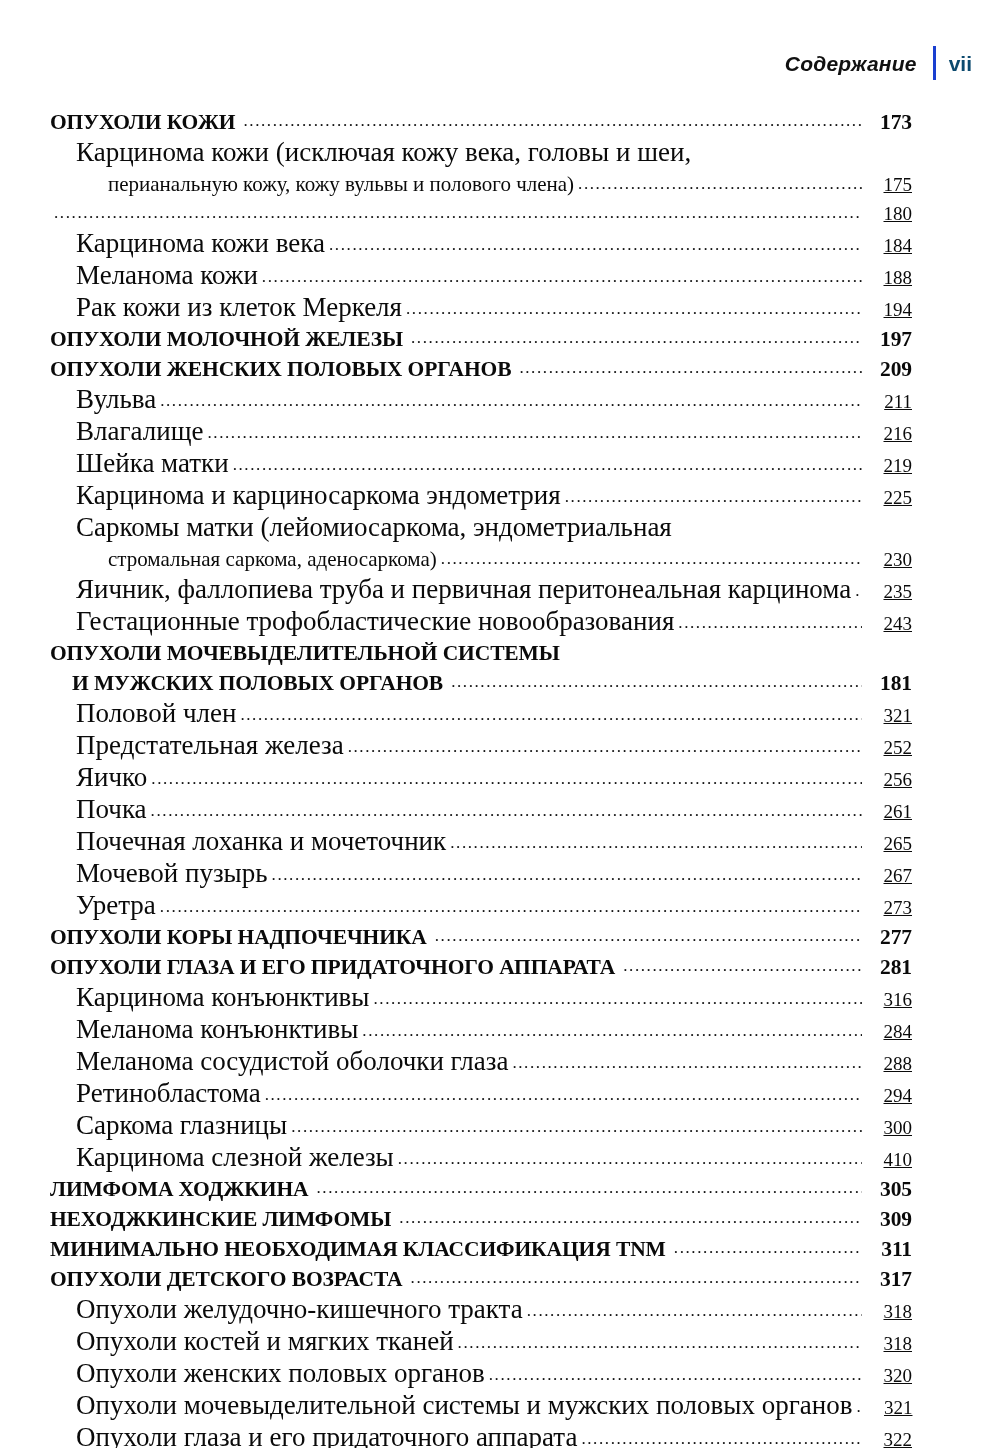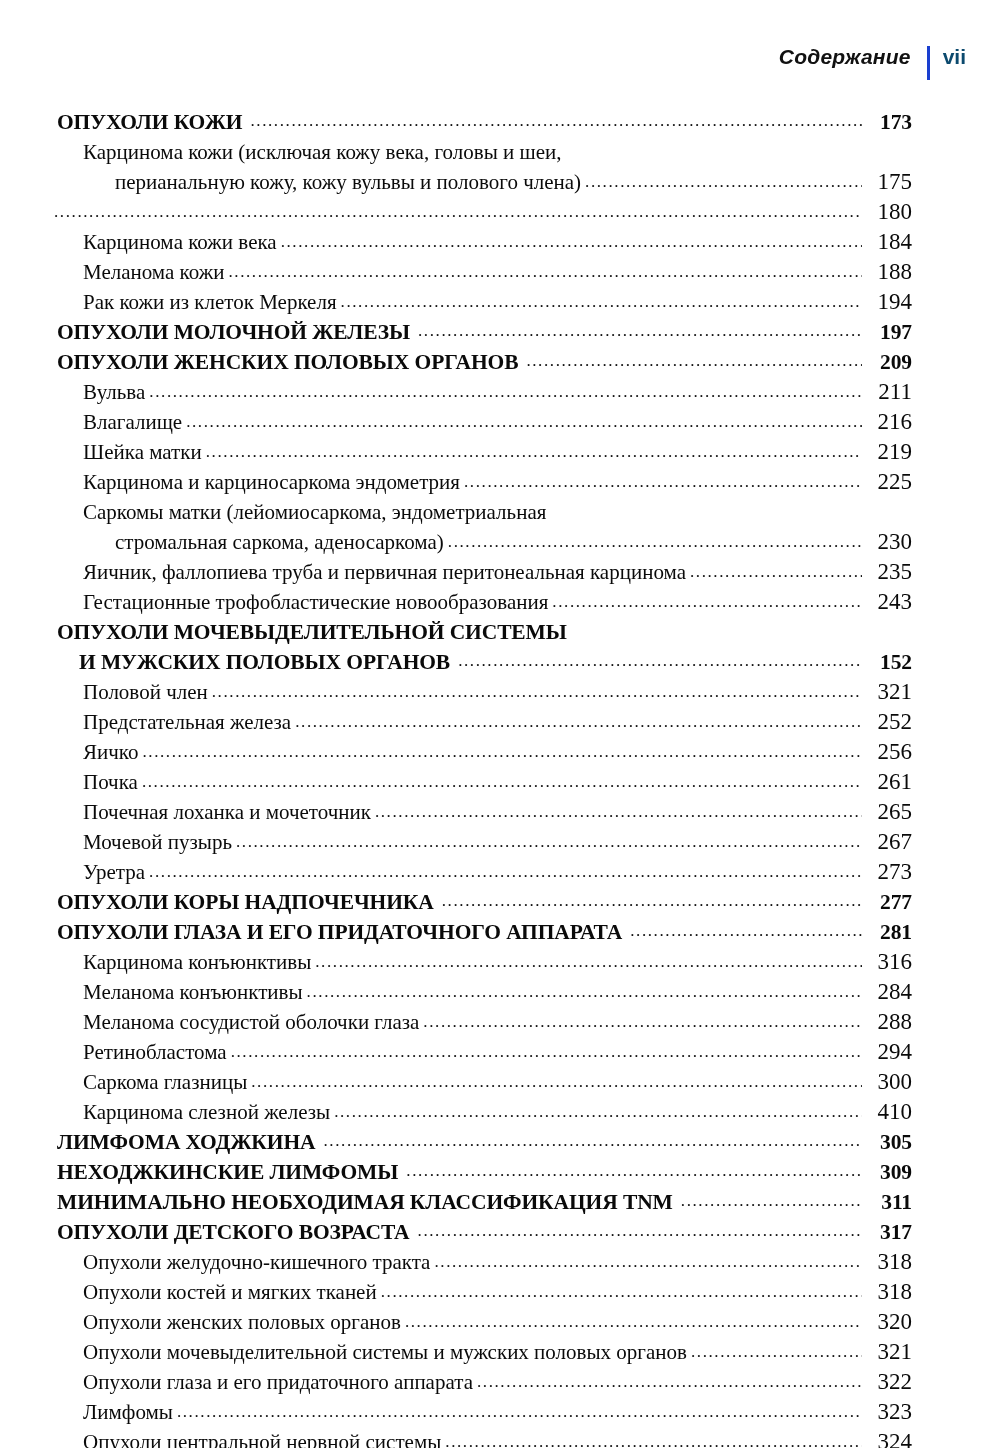--- a/index.html
+++ b/index.html
@@ -14,22 +14,23 @@
     position: relative;
     font-family: "Liberation Serif", "DejaVu Serif", serif;
     color: #0a0a0a;
     overflow: hidden;
   }
 
   
   .running-head {
     position: absolute;
     top: 46px;
-    right: 34px;
+    right: 28px;
     display: flex;
+    align-items: center;
     height: 34px;
   }
   .running-head-title {
     font-family: "Liberation Sans", "DejaVu Sans", sans-serif;
     font-style: italic;
     font-weight: 600;
     font-size: 21px;
     letter-spacing: 0.2px;
     color: #111111;
     line-height: 1;
@@ -59,21 +60,20 @@
   .toc-row {
     display: flex;
     align-items: baseline;
     width: 100%;
     line-height: 28px;
   }
 
   .toc-label {
     white-space: pre;
     flex: 0 0 auto;
-    margin-left: 7px;
   }
 
   .toc-leader {
     flex: 1 1 auto;
     min-width: 6px;
     overflow: hidden;
     white-space: nowrap;
     margin: 0 4px;
     color: #111;
     position: relative;
@@ -109,23 +109,23 @@
   .toc-row.level-head .toc-leader::before { font-size: 17px; }
 
   
   .toc-row.level-head-cont .toc-label {
     padding-left: 22px;
   }
 
   
   .toc-row.level-sub .toc-label {
     padding-left: 26px;
-    font-size: 21px;
-  }
-  .toc-row.level-sub .toc-page { font-size: 23px; }
+    font-size: 27px;
+  }
+  .toc-row.level-sub .toc-page { font-size: 19px; text-decoration: underline; }
 
   
   .toc-row.level-sub-cont .toc-label {
     padding-left: 58px;
     font-size: 21px;
   }
 
   
   .toc-row.no-leader .toc-leader,
   .toc-row.no-leader .toc-page { visibility: hidden; }
@@ -225,21 +225,21 @@
       <span class="toc-page">243</span>
     </div>
     <div class="toc-row level-head no-leader">
       <span class="toc-label">ОПУХОЛИ МОЧЕВЫДЕЛИТЕЛЬНОЙ СИСТЕМЫ</span>
       <span class="toc-leader"></span>
       <span class="toc-page"></span>
     </div>
     <div class="toc-row level-head level-head-cont">
       <span class="toc-label">И МУЖСКИХ ПОЛОВЫХ ОРГАНОВ</span>
       <span class="toc-leader"></span>
-      <span class="toc-page">152</span>
+      <span class="toc-page">181</span>
     </div>
     <div class="toc-row level-sub">
       <span class="toc-label">Половой член</span>
       <span class="toc-leader"></span>
       <span class="toc-page">321</span>
     </div>
     <div class="toc-row level-sub">
       <span class="toc-label">Предстательная железа</span>
       <span class="toc-leader"></span>
       <span class="toc-page">252</span>

